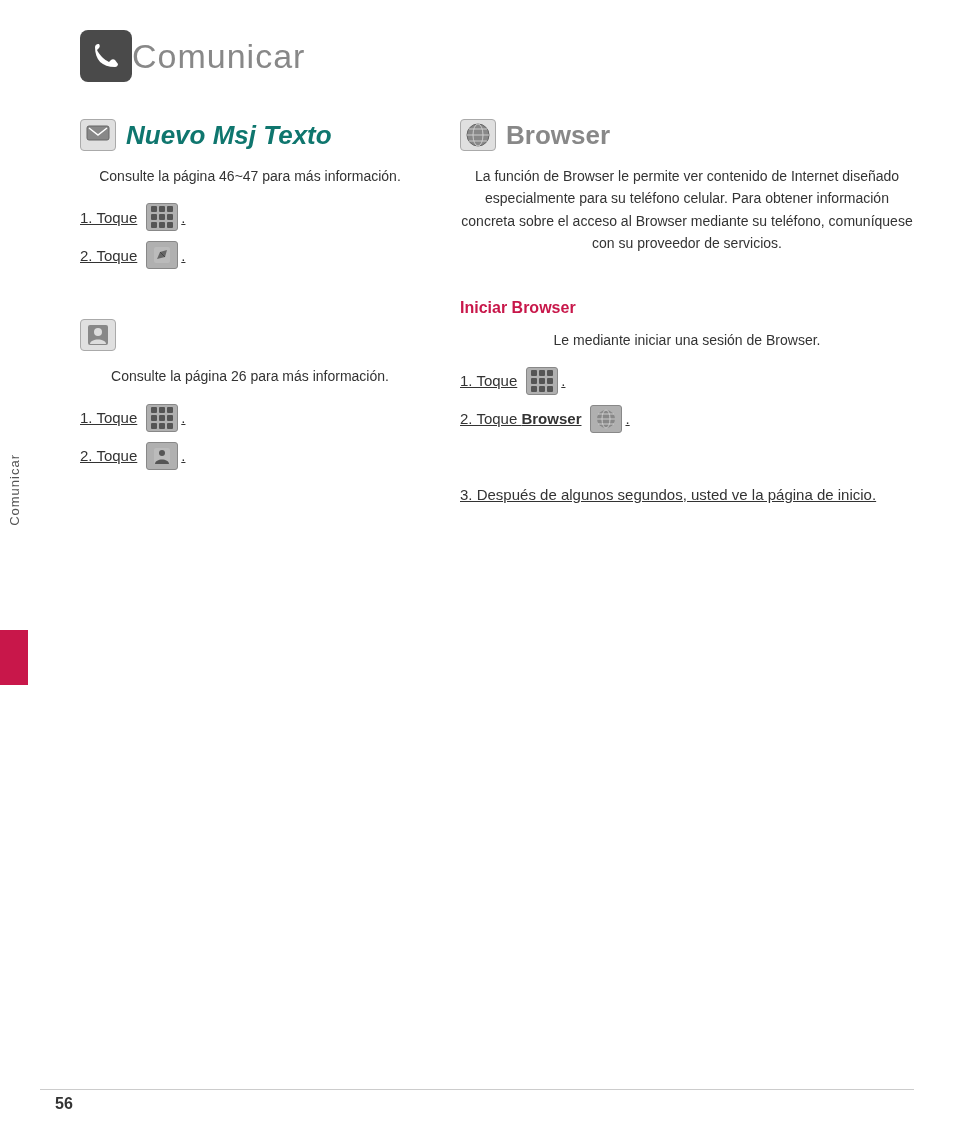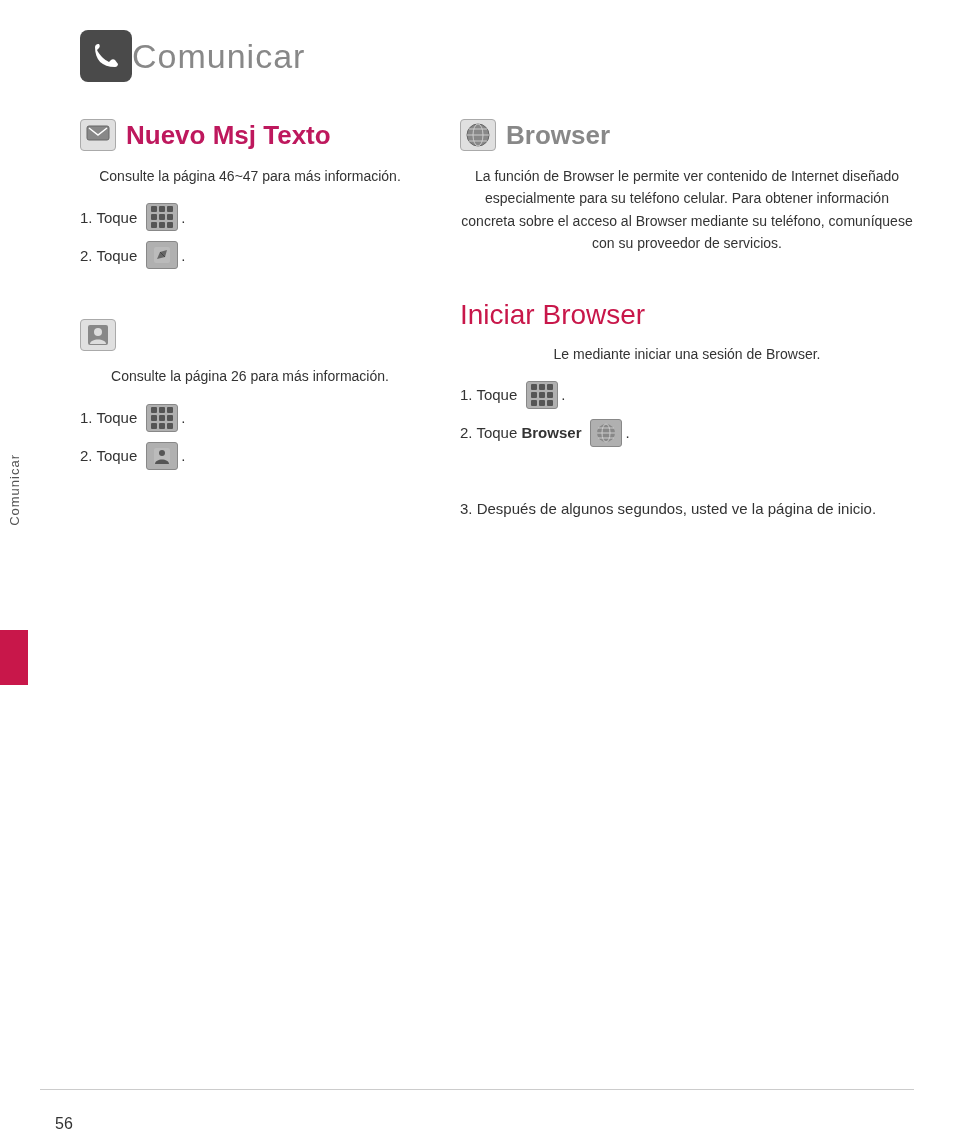--- a/index.html
+++ b/index.html
@@ -98,40 +98,42 @@
       margin-right: 10px;
       flex-shrink: 0;
       display: flex;
       align-items: center;
       justify-content: center;
     }
 
     .section-title-pink {
       font-size: 26px;
       font-weight: bold;
-      color: #be185d;
+      color: #0f766e;
+      font-style: italic;
     }
 
     .section-title-gray {
       font-size: 26px;
       font-weight: bold;
       color: #888888;
     }
 
     .section-body {
       font-size: 14px;
       line-height: 1.6;
       color: #333;
       margin-bottom: 16px;
       text-align: center;
     }
 
     .step-list {
       list-style: none;
       margin-bottom: 20px;
+      text-decoration: underline;
     }
 
     .step-item {
       display: flex;
       align-items: center;
       margin-bottom: 10px;
       font-size: 15px;
       color: #333;
     }
 
@@ -139,33 +141,33 @@
       margin-right: 6px;
     }
 
     
     .section-divider {
       height: 28px;
     }
 
     
     .subsection-title {
-      font-size: 28px;
-      font-weight: normal;
+      font-size: 16px;
+      font-weight: bold;
       color: #c8174a;
       margin-bottom: 12px;
     }
 
     
     .page-number {
       position: absolute;
-      bottom: 12px;
+      bottom: 32px;
       left: 55px;
       font-size: 16px;
-      font-weight: normal;
+      font-weight: bold;
       color: #333;
     }
 
     
     .bottom-divider {
       position: absolute;
       bottom: 55px;
       left: 40px;
       right: 40px;
       height: 1px;

